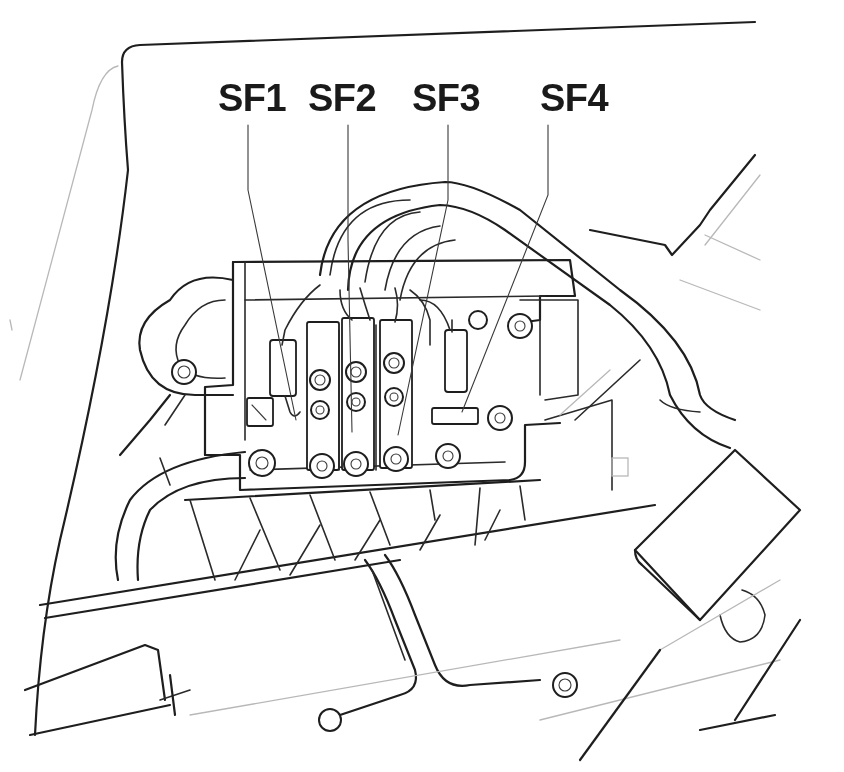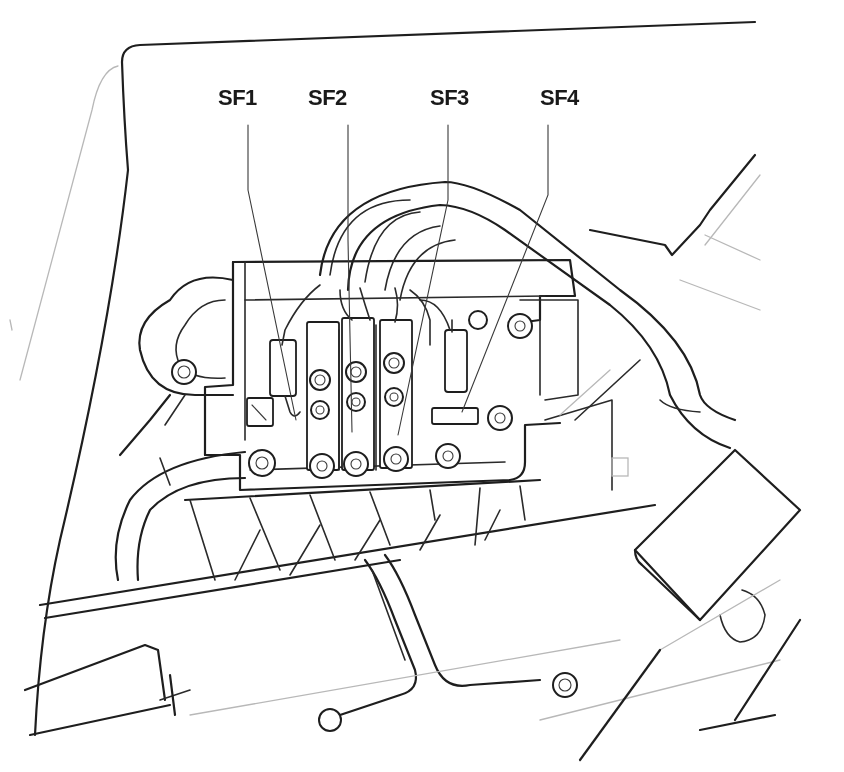--- a/index.html
+++ b/index.html
@@ -1,18 +1,18 @@
 <!DOCTYPE html>
 <html><head>
 <meta charset="utf-8">
 <style>
   html,body{margin:0;padding:0;background:#ffffff;}
   body{width:844px;height:772px;position:relative;overflow:hidden;font-family:"Liberation Sans",sans-serif;}
   #canvas{position:absolute;left:0;top:0;width:844px;height:772px;}
-  .label{position:absolute;top:80px;font-family:"Liberation Sans",sans-serif;font-weight:bold;font-size:22px;color:#1a1a1a;letter-spacing:-0.5px;line-height:36px;}
+  .label{position:absolute;top:80px;font-family:"Liberation Sans",sans-serif;font-weight:bold;font-size:38px;color:#1a1a1a;letter-spacing:-0.5px;line-height:36px;}
   svg .k{fill:none;stroke:#1e1e1e;stroke-width:2.2;stroke-linecap:round;stroke-linejoin:round;}
   svg .m{fill:none;stroke:#2a2a2a;stroke-width:1.6;stroke-linecap:round;stroke-linejoin:round;}
   svg .t{fill:none;stroke:#3a3a3a;stroke-width:1.1;stroke-linecap:round;}
   svg .g{fill:none;stroke:#b8b8b8;stroke-width:1.3;stroke-linecap:round;}
   svg .w{fill:#ffffff;stroke:#1e1e1e;stroke-width:1.8;stroke-linejoin:round;}
   svg .nut{fill:#ffffff;stroke:#1e1e1e;stroke-width:2;}
 </style>
 </head>
 <body>
 
@@ -173,14 +173,14 @@
   <g>
     <path class="t" d="M248 125 L248 190 L296 420"></path>
     <path class="t" d="M348 125 L348 240 L352 432"></path>
     <path class="t" d="M448 125 L448 200 L398 435"></path>
     <path class="t" d="M548 125 L548 195 L462 412"></path>
   </g>
 </svg>
 
 <div class="label" style="left:218px">SF1</div>
 <div class="label" style="left:308px">SF2</div>
-<div class="label" style="left:430px">SF3</div>
+<div class="label" style="left:412px">SF3</div>
 <div class="label" style="left:540px">SF4</div>
 
 </body></html>

